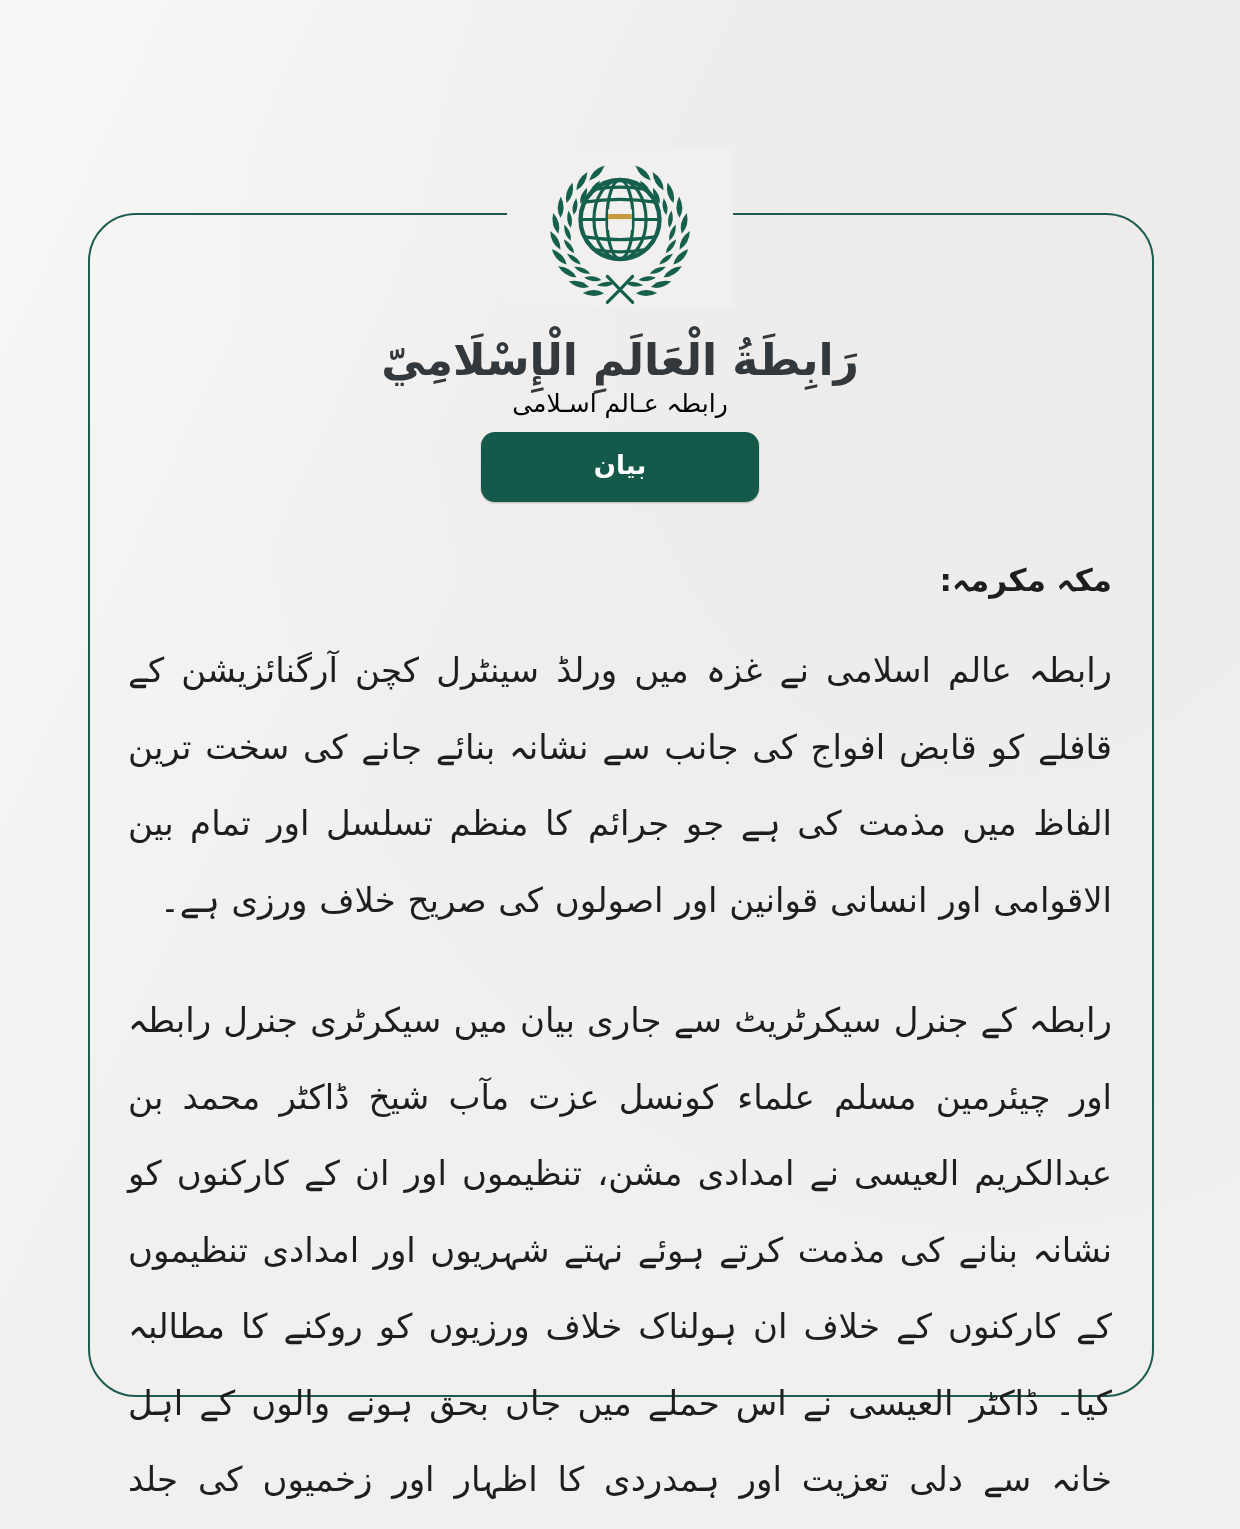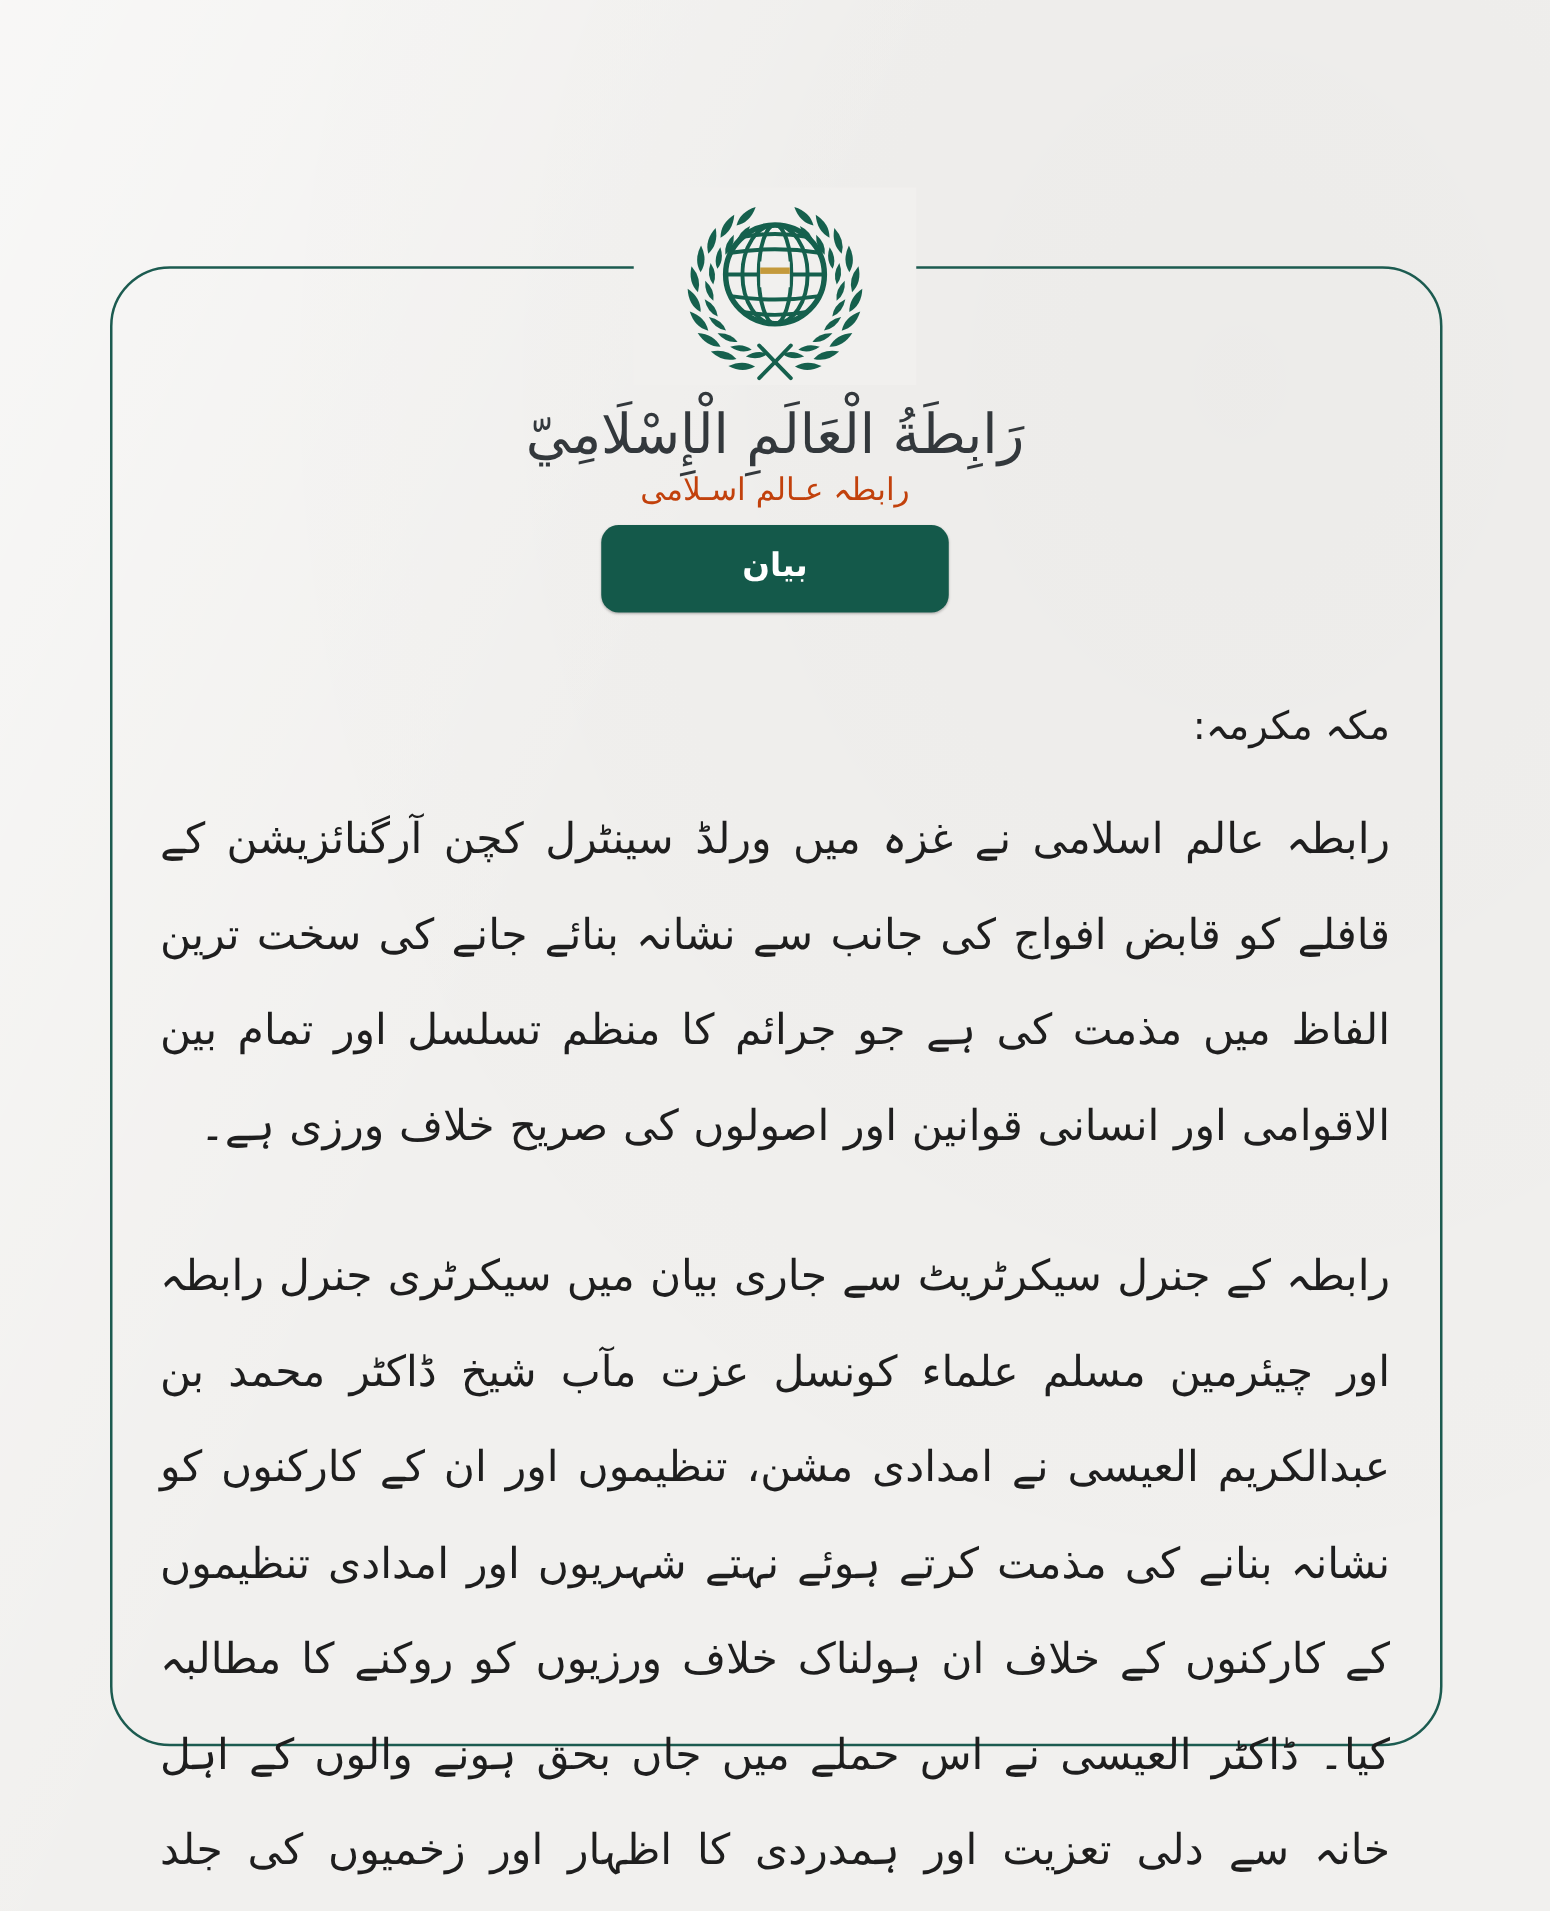--- a/index.html
+++ b/index.html
@@ -17,41 +17,41 @@
     border:2.5px solid #1c5b50;border-radius:48px;z-index:1;
   }
   .header{
     position:absolute;top:150px;left:0;width:100%;
     display:flex;flex-direction:column;align-items:center;z-index:2;
   }
   .logo-wrap{
     background:#f1f0ee;padding:0 34px;line-height:0;
   }
   .calligraphy{
-    margin-top:12px;font-size:44px;font-weight:normal;color:#33383c;
+    margin-top:24px;font-size:44px;font-weight:bold;color:#33383c;
     letter-spacing:-1px;line-height:1.25;direction:rtl;
   }
   .subtitle{
-    margin-top:2px;font-size:25px;color:#c2410c;direction:rtl;
+    margin-top:2px;font-size:25px;color:#000000;direction:rtl;
   }
   .banner{
     margin-top:14px;width:278px;height:70px;border-radius:14px;
     display:flex;align-items:center;justify-content:center;
     box-shadow:0 1px 2px rgba(0,0,0,.25);
   }
   .banner-label{
     color:#ffffff;font-size:26px;font-weight:bold;line-height:1;
     transform:translateY(-2px);
   }
   .content{
     position:absolute;top:562px;right:128px;left:128px;z-index:2;
     direction:rtl;color:#1e1e1e;
   }
   .dateline{
-    font-size:31px;font-weight:normal;text-align:right;margin:0 0 34px 0;
+    font-size:31px;font-weight:bold;text-align:right;margin:0 0 34px 0;
   }
   .content p.body-par{
     font-size:34px;line-height:2.25;text-align:justify;text-align-last:right;
     margin:0 0 44px 0;word-spacing:1px;
   }
 </style>
 </head>
 <body>
 
 <div class="frame" style="border-color: rgb(28, 91, 80);"></div>

